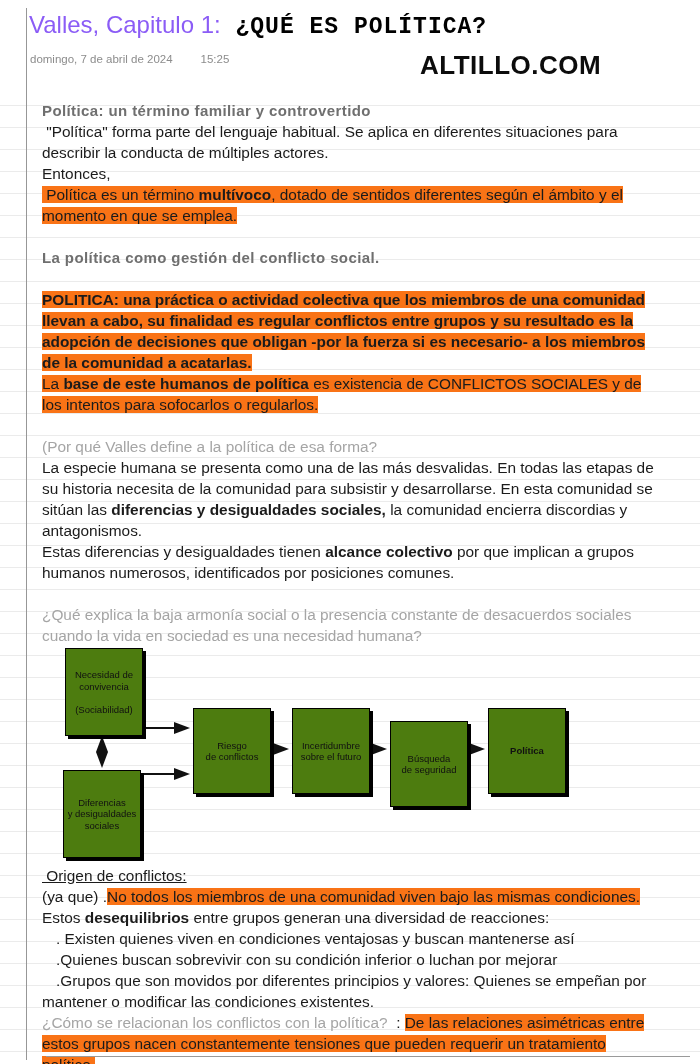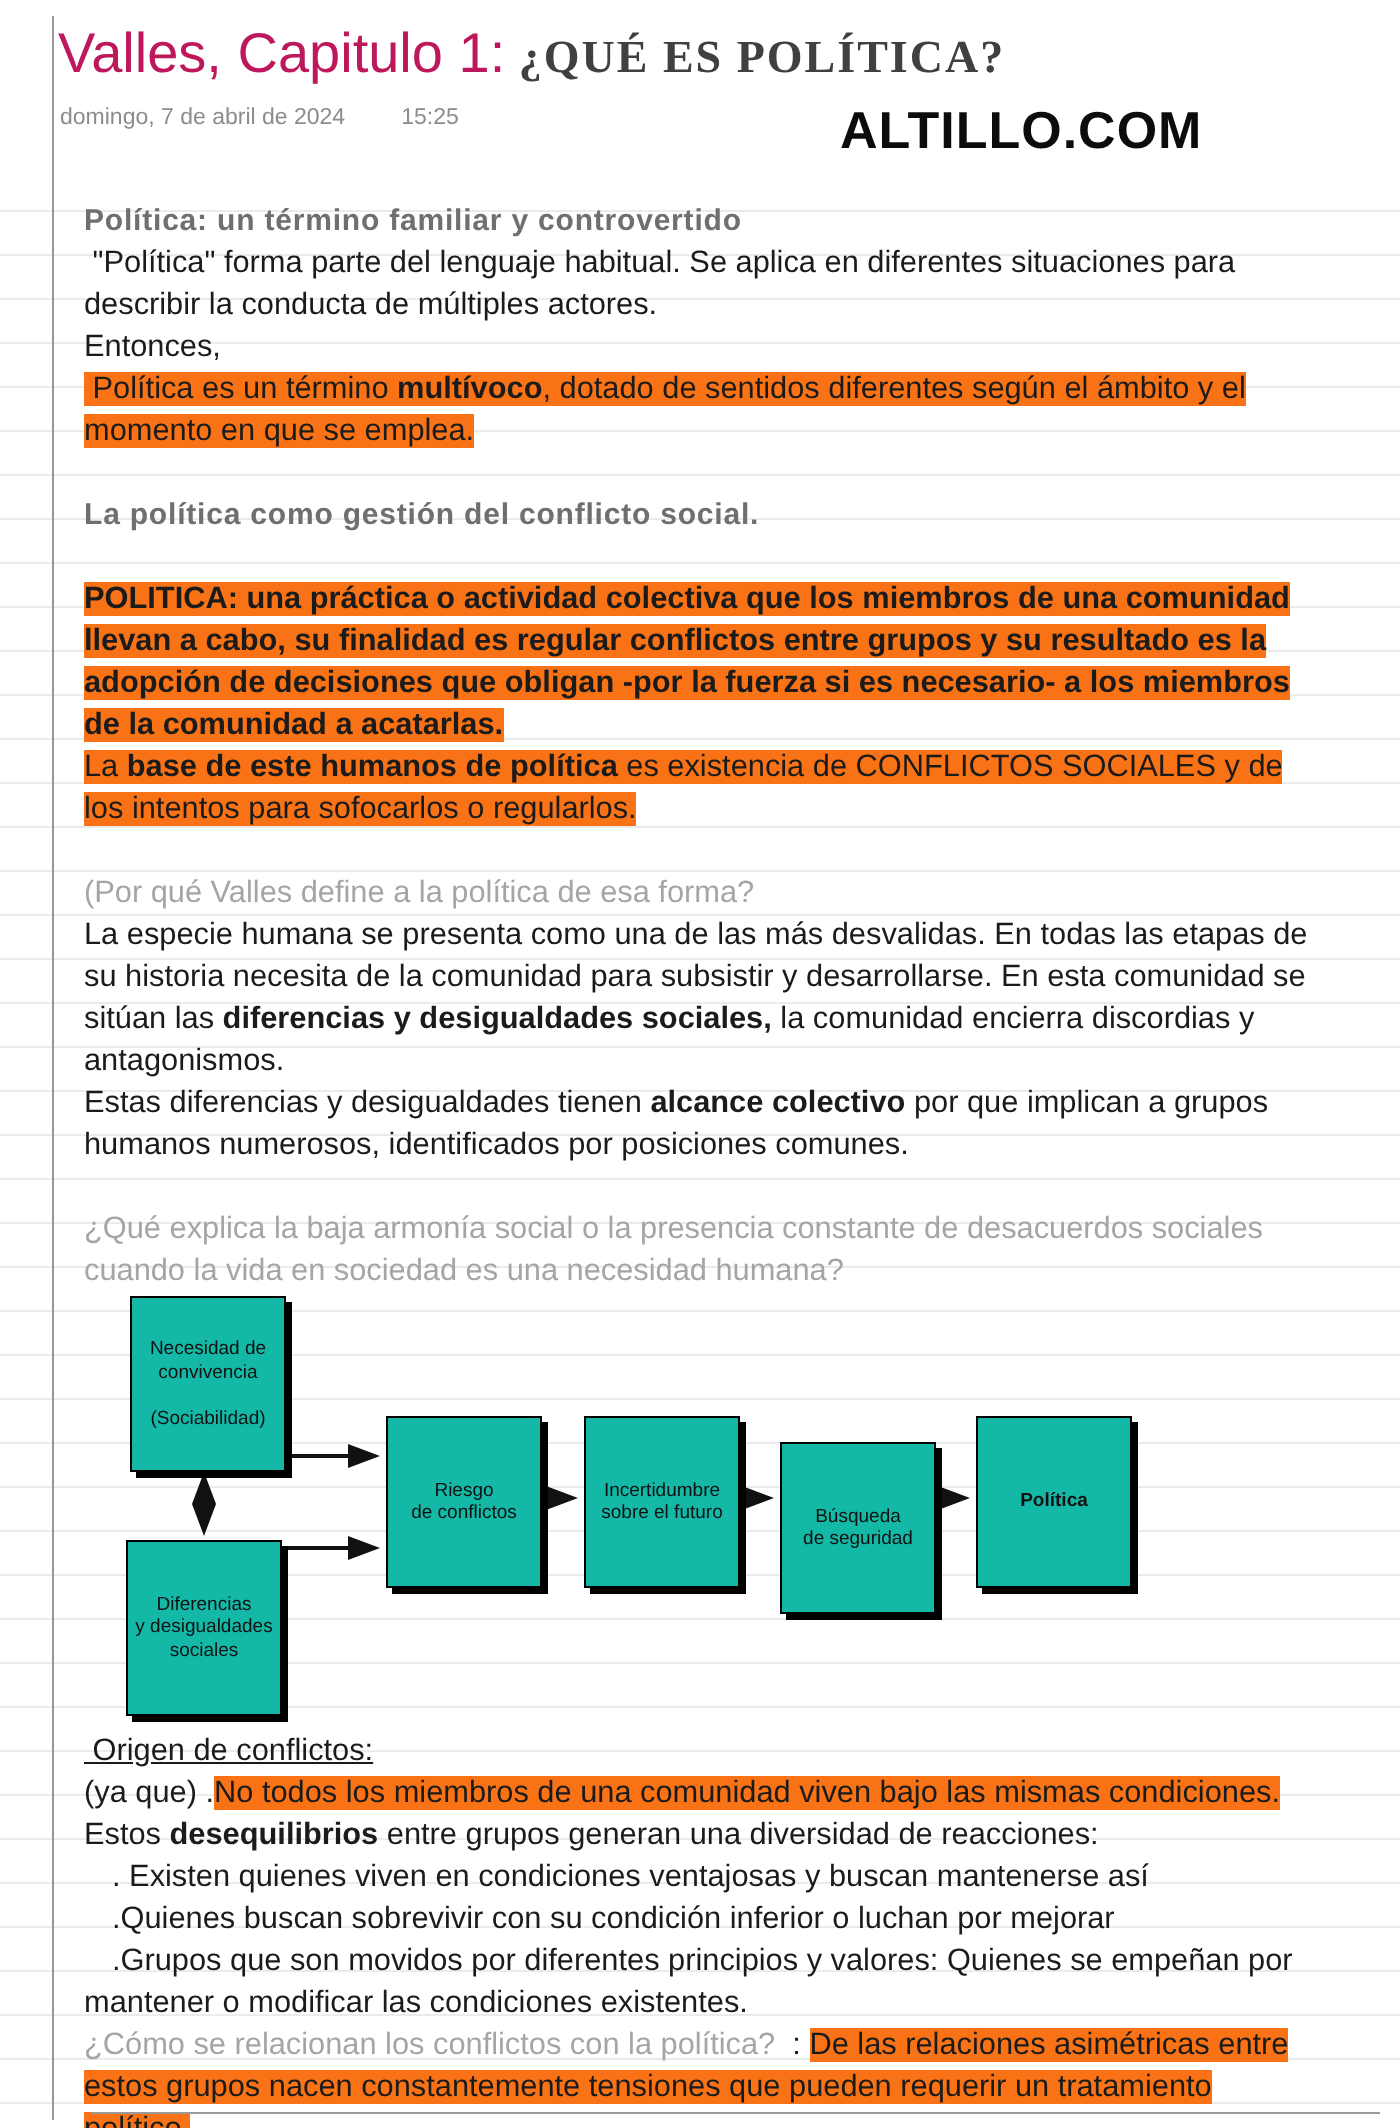--- a/index.html
+++ b/index.html
@@ -14,42 +14,42 @@
     position:absolute;left:0;top:84px;width:700px;height:976px;
     background:repeating-linear-gradient(to bottom,transparent 0 21px,#ebebeb 21px 22px);
     pointer-events:none;
   }
   
   .margin-line{
     position:absolute;left:26px;top:8px;width:1px;height:1052px;background:#979797;
   }
   
   .note-title{position:absolute;left:29px;top:11px;white-space:nowrap;}
-  .title-plain{font-size:28px;color:#be185d;}
-  .title-emph{font-family:Liberation Serif, serif;font-weight:bold;font-size:23px;color:#404040;letter-spacing:1px;}
+  .title-plain{font-size:24px;color:#8b5cf6;}
+  .title-emph{font-family:Liberation Mono, monospace;font-weight:bold;font-size:23px;color:#000000;letter-spacing:1px;}
   .note-date{position:absolute;left:30px;top:53px;font-size:11.5px;color:#8c8c8c;}
   .note-time{margin-left:28px;margin-top:13px;}
   .watermark{
     position:absolute;left:420px;top:50px;font-size:26px;font-weight:900;
     letter-spacing:0.5px;color:#0c0c0c;
   }
   
   .note-body{position:absolute;left:42px;top:100px;width:618px;}
   .blk{min-height:21px;line-height:21px;font-size:15.4px;}
   .blk.heading{font-weight:bold;color:#6f6f6f;letter-spacing:0.4px;font-size:15px;}
   .blk.indent{padding-left:14px;}
   .blk.indent-first{text-indent:14px;}
   .b{font-weight:bold;}
   .hl{background:#f97316;}
   .gray{color:#a5a5a5;}
   .u{text-decoration:underline;}
   
   .diagram{position:relative;width:618px;height:213px;margin:2px 0 4px 0;}
   .dbox{
-    position:absolute;background:#14b8a6;border:1.5px solid #000;
+    position:absolute;background:#4d7c0f;border:1.5px solid #000;
     box-shadow:3px 3px 0 #000;
     display:flex;align-items:center;justify-content:center;text-align:center;
     font-size:9.5px;line-height:11.5px;color:#111;white-space:pre-line;
   }
   .dbox-need{left:23px;top:0;width:76px;height:86px;}
   .dbox-diff{left:21px;top:122px;width:76px;height:86px;}
   .dbox-risk{left:151px;top:60px;width:76px;height:84px;}
   .dbox-unc{left:250px;top:60px;width:76px;height:84px;}
   .dbox-sec{left:348px;top:73px;width:76px;height:84px;}
   .dbox-pol{left:446px;top:60px;width:76px;height:84px;font-weight:bold;}

